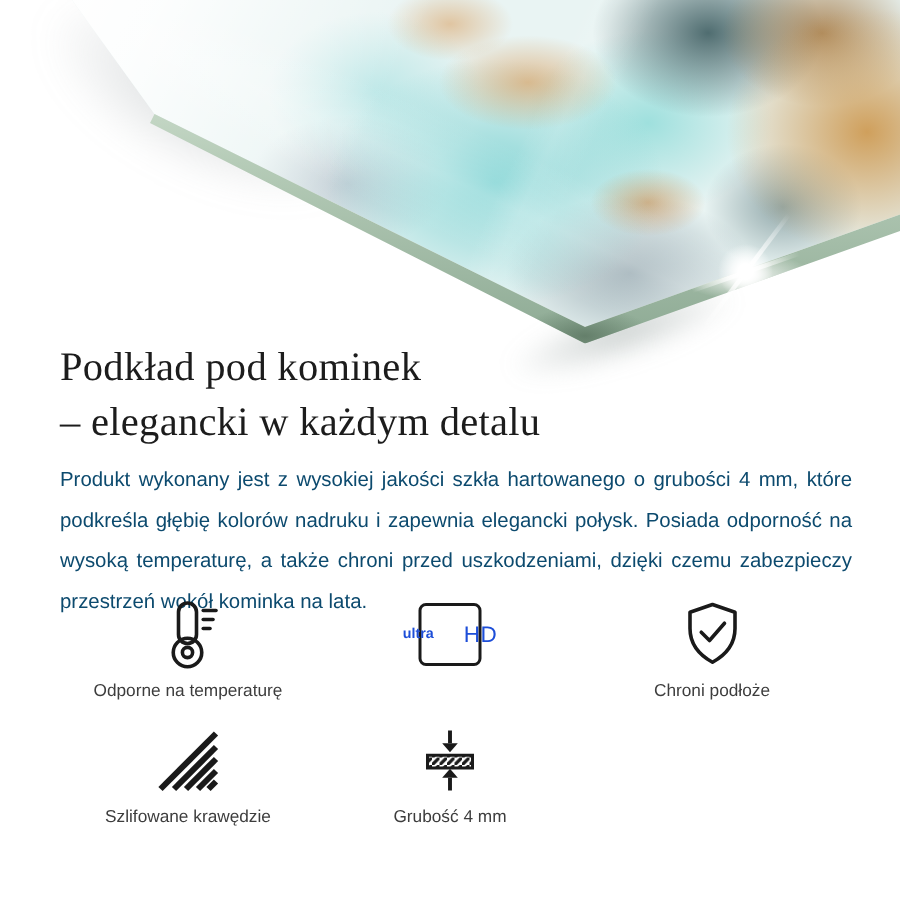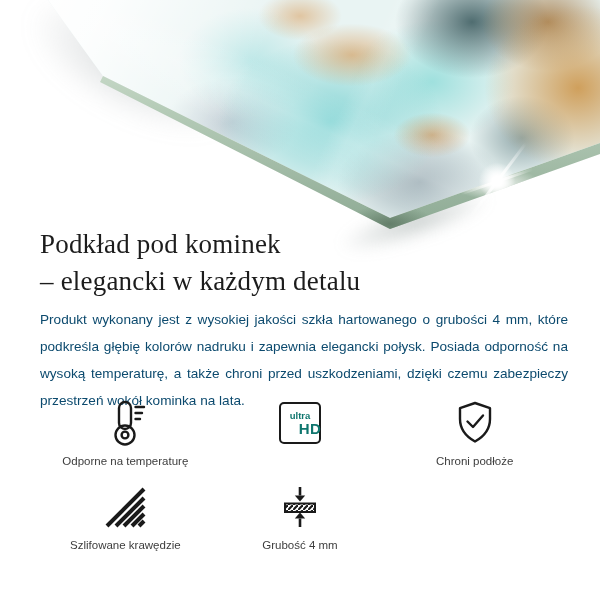--- a/index.html
+++ b/index.html
@@ -79,24 +79,24 @@
   .features{
     position:absolute;left:38px;top:399px;width:524px;
     display:grid;grid-template-columns:1fr 1fr 1fr;row-gap:16px;
   }
   .feature{display:flex;flex-direction:column;align-items:center;}
   .icon-wrap{height:48px;display:flex;align-items:center;justify-content:center;}
   .feature-label{margin-top:8px;font-size:11.5px;color:#3d3d3d;text-align:right;}
   .icon-stroke{stroke:#1a1a1a;fill:none;stroke-width:2.4;stroke-linejoin:round;stroke-linecap:round;}
   .ultrahd-box{
     width:42px;height:42px;border:2.6px solid #1a1a1a;border-radius:5px;box-sizing:border-box;
-    display:flex;flex-direction:column;align-items:center;justify-content:center;color:#0f766e;
+    display:flex;flex-direction:row;align-items:center;justify-content:center;color:#1d4ed8;
   }
   .ultrahd-box .u{font-size:9.5px;font-weight:700;line-height:10px;}
-  .ultrahd-box .h{font-size:15px;font-weight:700;line-height:15px;letter-spacing:.3px;margin-left:20px;}
+  .ultrahd-box .h{font-size:15px;font-weight:400;line-height:15px;letter-spacing:.3px;margin-left:20px;}
 </style>
 </head>
 <body>
 
 <div class="stage">
 
   <div class="hero">
     <div class="glass-shadow-left"></div>
     <div class="glass-shadow-bottom"></div>
     <div class="glass-face"></div>

